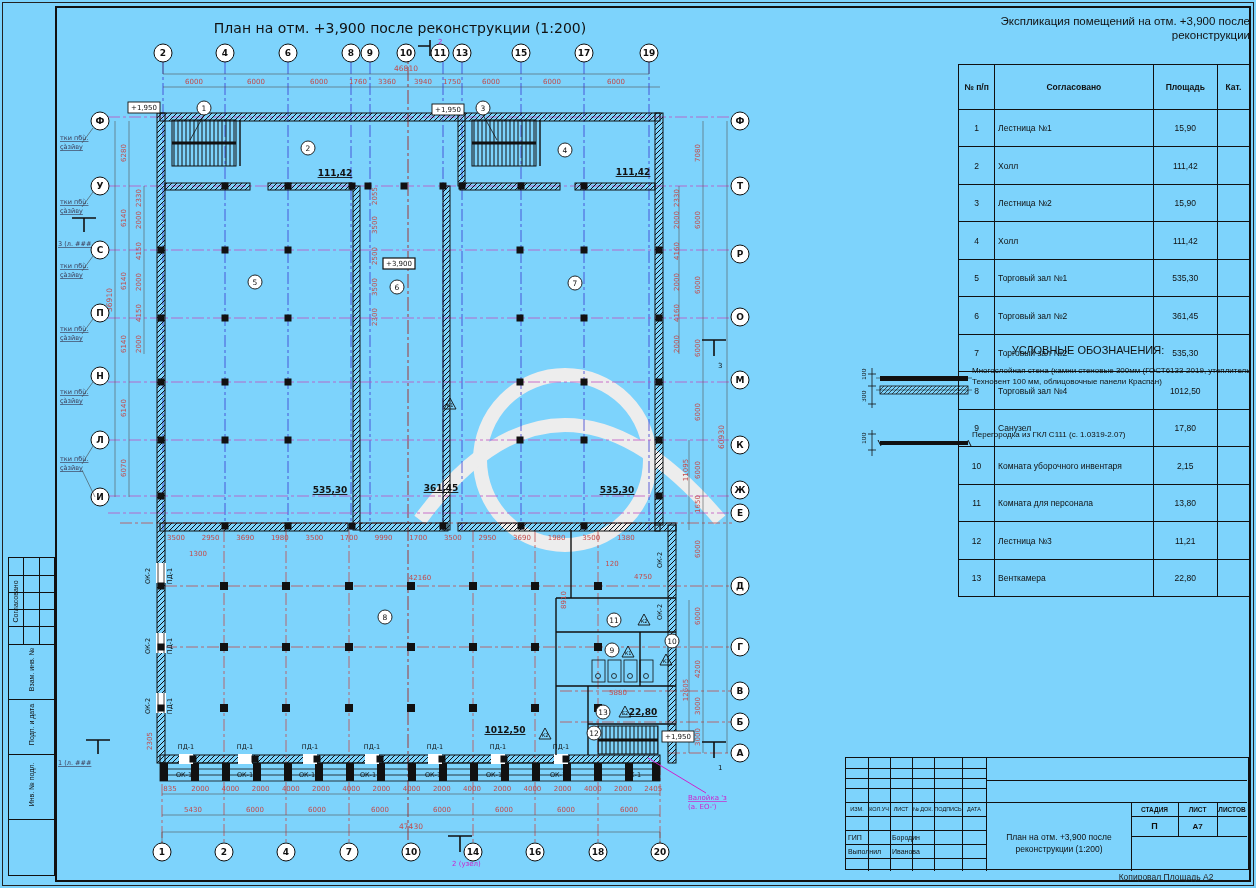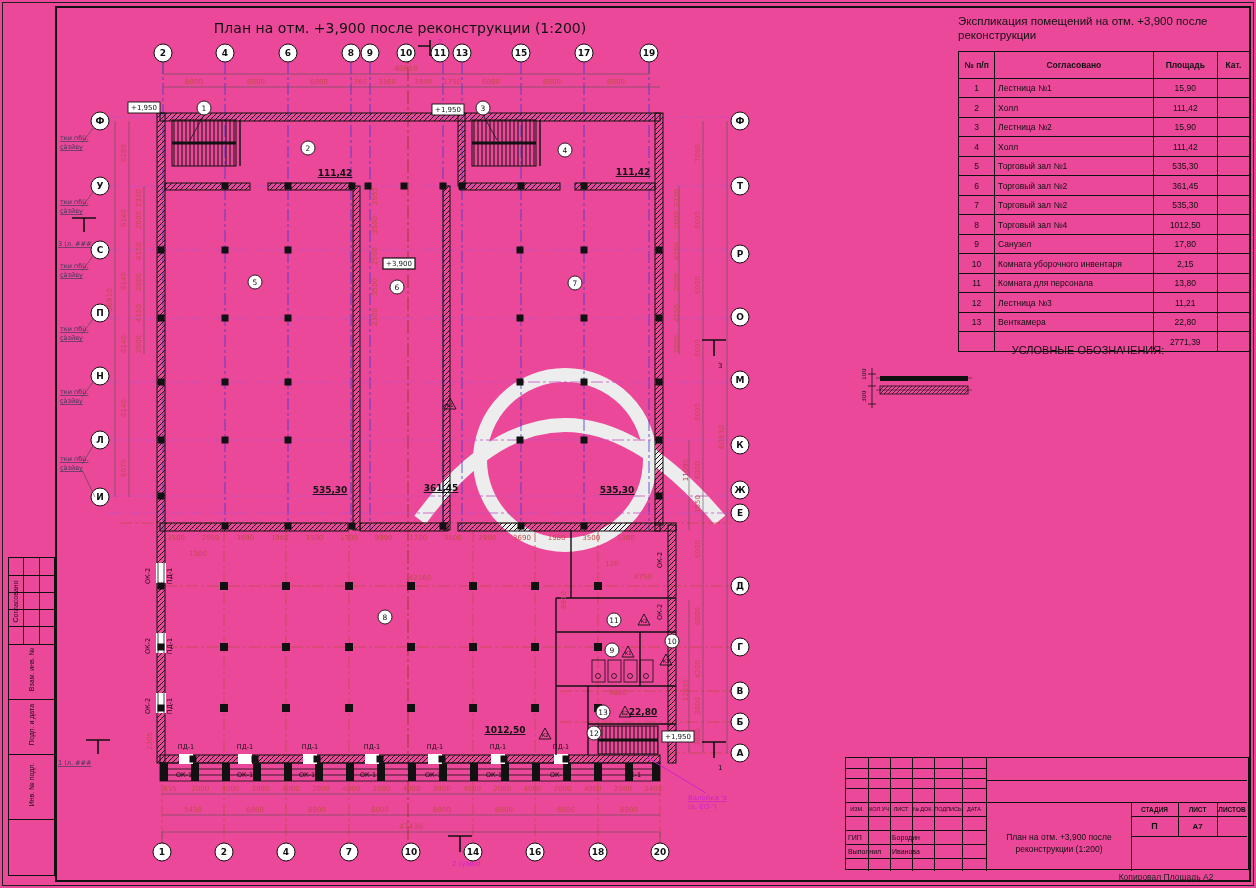--- a/index.html
+++ b/index.html
@@ -1,16 +1,16 @@
 <!DOCTYPE html>
 <html><head>
 <meta charset="utf-8">
 <style>
   html,body{margin:0;padding:0;background:#888;}
-  .page{position:relative;width:1256px;height:888px;background:#ec4899;
+  .page{position:relative;width:1256px;height:888px;background:#7dd3fc;
         font-family:"Liberation Sans",sans-serif;overflow:hidden;}
   .abs{position:absolute;}
   
   .outer-frame{left:2px;top:2px;width:1250px;height:882px;border:1px solid #222;}
   .inner-frame{left:55px;top:6px;width:1192px;height:872px;border:2px solid #111;}
   
   svg text{font-family:"DejaVu Sans",sans-serif;}
   .dim text, text.dim{fill:#c24b4b;font-size:7px;text-anchor:middle;}
   text.dimtotal{fill:#c24b4b;font-size:7.5px;text-anchor:middle;}
   text.bub{fill:#111;font-size:9px;text-anchor:middle;font-weight:bold;}
@@ -18,24 +18,24 @@
   text.area{fill:#111;font-size:9px;font-weight:bold;text-anchor:middle;text-decoration:underline;}
   text.elev{fill:#111;font-size:7px;text-anchor:middle;}
   .lbl text, text.lbl{fill:#111;font-size:6.5px;text-anchor:middle;}
   text.note{fill:#3a3a55;font-size:6.5px;text-decoration:underline;}
   text.mag{fill:#cc22cc;font-size:7px;}
   text.tri{fill:#111;font-size:5px;text-anchor:middle;}
   text.title{fill:#111;font-size:14px;text-anchor:middle;}
   .squares rect{fill:#111;}
   
   .explication{left:958px;top:14px;width:292px;}
-  .exp-title{font-size:11.5px;text-align:left;line-height:1.25;margin-bottom:8px;color:#111;}
+  .exp-title{font-size:11.5px;text-align:right;line-height:1.25;margin-bottom:21px;color:#111;}
   .exp-table{border-collapse:collapse;width:100%;table-layout:fixed;}
   .exp-table th,.exp-table td{border:1px solid #111;font-size:8.5px;color:#111;
-     padding:1px 3px;height:16.5px;overflow:hidden;white-space:nowrap;}
+     padding:10px 3px;height:16.5px;overflow:hidden;white-space:nowrap;}
   .exp-table th{font-weight:bold;height:24px;text-align:center;}
   .exp-table td:nth-child(1){text-align:center;}
   .exp-table td:nth-child(2){text-align:left;}
   .exp-table td:nth-child(3){text-align:center;}
   
   .legend{left:862px;top:344px;width:392px;color:#111;}
   .leg-title{font-size:11px;text-align:center;margin-bottom:8px;margin-left:60px;}
   .leg-item{display:flex;align-items:flex-start;margin-bottom:14px;}
   .leg-sym{width:110px;flex:none;}
   .leg-text{font-size:8px;line-height:1.35;padding-top:2px;}
@@ -715,26 +715,20 @@
             <td>Лестница №3</td>
             <td>11,21</td>
             <td></td>
           </tr>
           <tr>
             <td>13</td>
             <td>Венткамера</td>
             <td>22,80</td>
             <td></td>
           </tr>
-          <tr>
-            <td></td>
-            <td></td>
-            <td>2771,39</td>
-            <td></td>
-          </tr>
         </tbody>
     </table>
   </div>
 
   <div class="abs legend">
     <div class="leg-title">УСЛОВНЫЕ ОБОЗНАЧЕНИЯ:</div>
 
     <div class="leg-item">
       <div class="leg-sym">
         <svg width="110" height="46" viewBox="0 0 110 46">
@@ -744,23 +738,35 @@
           <rect x="18" y="12" width="88" height="5" fill="#111"></rect>
           <rect x="18" y="22" width="88" height="8" fill="url(#hatch2)" stroke="#111" stroke-width="0.8"></rect>
           <defs>
               <pattern id="hatch2" patternUnits="userSpaceOnUse" width="4" height="4">
                 <path d="M0,4 L4,0" stroke="#111" stroke-width="0.7"></path>
               </pattern>
             </defs>
           <path d="M14,14 H110 M14,26 H110" stroke="#111" stroke-width="0.5"></path>
         </svg>
       </div>
+      <div class="leg-text">Многослойная стена (камни стеновые 300мм (ГОСТ6133-2019, утеплитель Техновент 100 мм, облицовочные панели Краспан)</div>
     </div>
 
 
+    <div class="leg-item">
+      <div class="leg-sym">
+        <svg width="110" height="30" viewBox="0 0 110 30">
+          <path d="M10,2 V28 M6,6 H14 M6,22 H14" stroke="#111" stroke-width="0.8" fill="none"></path>
+          <text x="4" y="16" font-size="6" fill="#111" transform="rotate(-90 4 16)">100</text>
+          <rect x="18" y="13" width="88" height="4" fill="#111"></rect>
+          <path d="M16,12 l3,6 M106,12 l3,6" stroke="#111" stroke-width="1"></path>
+        </svg>
+      </div>
+      <div class="leg-text">Перегородка из ГКЛ С111 (с. 1.0319-2.07)</div>
+    </div>
   </div>
 
   <div class="abs tblock">
 
     <div class="tb-line" style="left:140px;top:0;width:1.4px;height:113px;"></div>
     <div class="tb-line" style="left:22px;top:0;width:1px;height:113px;"></div>
     <div class="tb-line" style="left:44px;top:0;width:1px;height:113px;"></div>
     <div class="tb-line" style="left:66px;top:0;width:1px;height:113px;"></div>
     <div class="tb-line" style="left:88px;top:0;width:1px;height:113px;"></div>
     <div class="tb-line" style="left:116px;top:0;width:1px;height:113px;"></div>

